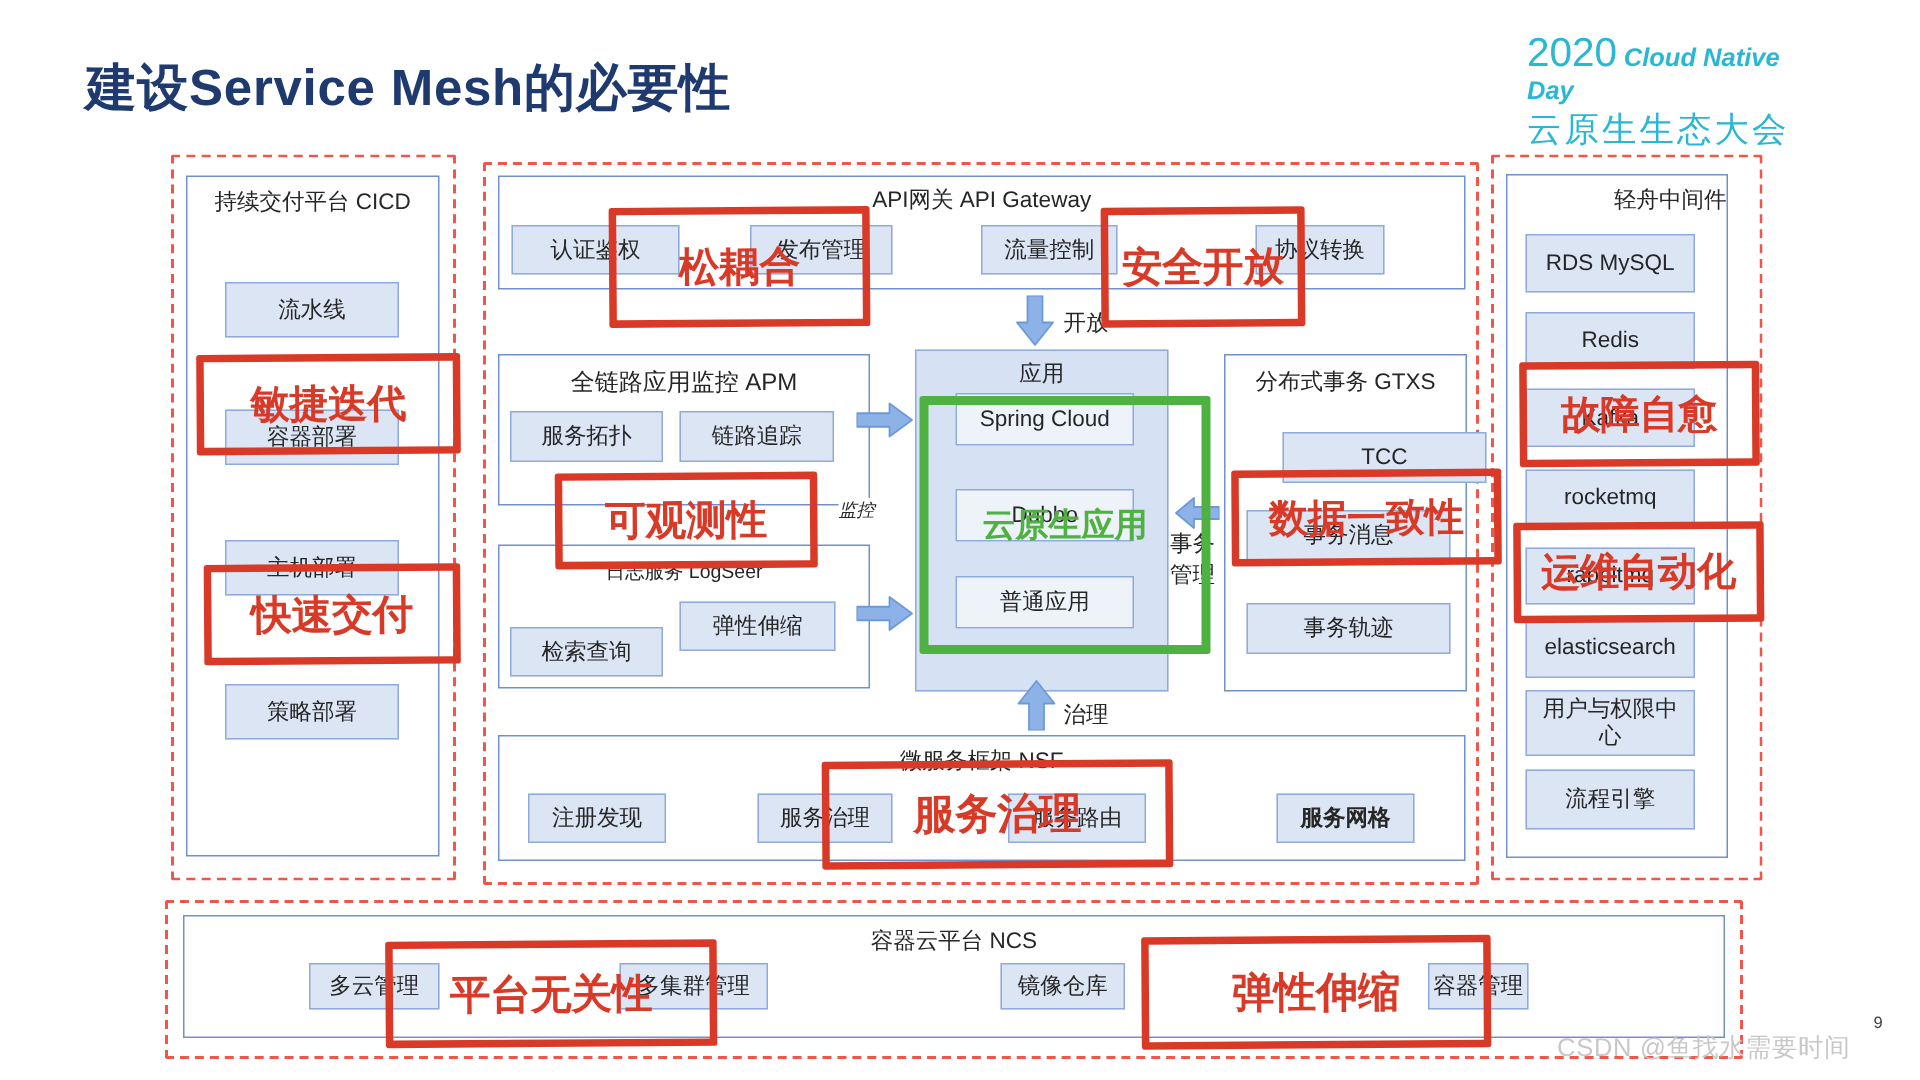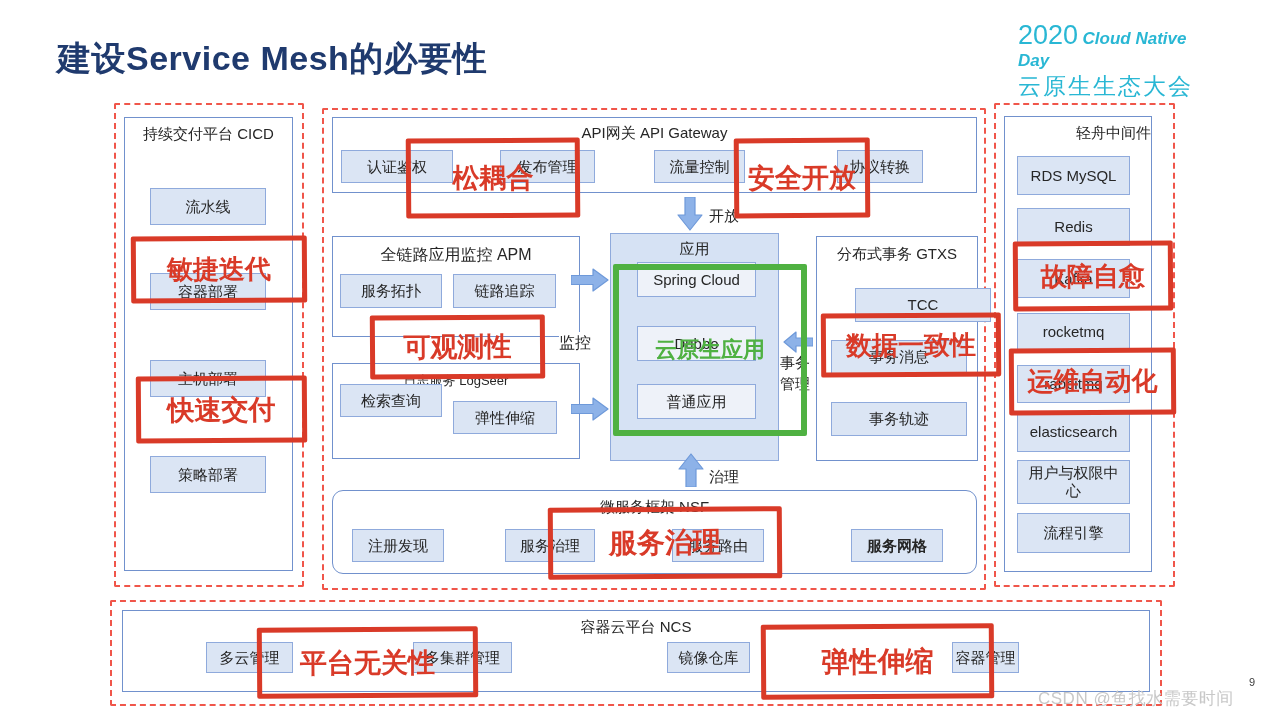--- a/index.html
+++ b/index.html
@@ -73,34 +73,34 @@
   <div class="panel" style="left:332px;top:236px;width:246px;height:99px;">
     <div class="ptitle" style="top:8px;font-size:16px;">全链路应用监控 APM</div>
   </div>
   <div class="b" style="left:340px;top:274px;width:102px;height:34px;">服务拓扑</div>
   <div class="b" style="left:453px;top:274px;width:103px;height:34px;">链路追踪</div>
   <div class="stamp" style="left:370px;top:315px;width:165px;height:54px;font-size:27px;">可观测性</div>
 
   <div class="panel" style="left:332px;top:363px;width:246px;height:94px;">
     <div class="ptitle" style="top:8px;font-size:13px;">日志服务 LogSeer</div>
   </div>
-  <div class="b" style="left:340px;top:384px;width:102px;height:33px;">检索查询</div>
+  <div class="b" style="left:340px;top:418px;width:102px;height:33px;">检索查询</div>
   <div class="b" style="left:453px;top:401px;width:104px;height:33px;">弹性伸缩</div>
 
   <div class="arrow" style="left:571px;top:268px;">
     <svg width="38" height="24" viewBox="0 0 38 24">
         <polygon points="0,7.5 22,7.5 22,1 37,12 22,23 22,16.5 0,16.5" fill="#8db2e8" stroke="#6e99d9" stroke-width="1.2" stroke-linejoin="round"></polygon>
       </svg>
   </div>
   <div class="arrow" style="left:571px;top:397px;">
     <svg width="38" height="24" viewBox="0 0 38 24">
         <polygon points="0,7.5 22,7.5 22,1 37,12 22,23 22,16.5 0,16.5" fill="#8db2e8" stroke="#6e99d9" stroke-width="1.2" stroke-linejoin="round"></polygon>
       </svg>
   </div>
-  <div class="flowlabel" style="left:559px;top:332px;font-size:16px;background:#fff;z-index:3;">监控</div>
+  <div class="flowlabel" style="left:559px;top:332px;font-size:12px;background:#fff;z-index:3;font-style:italic;">监控</div>
 
   <div class="appwrap" style="left:610px;top:233px;width:167px;height:226px;">
     <div class="ptitle" style="top:6px;">应用</div>
   </div>
   <div class="b light" style="left:637px;top:262px;width:119px;height:35px;">Spring Cloud</div>
   <div class="b light" style="left:637px;top:326px;width:119px;height:35px;">Dubbo</div>
   <div class="b light" style="left:637px;top:384px;width:119px;height:35px;">普通应用</div>
   <div class="stampg" style="left:613px;top:264px;width:182px;height:160px;font-size:22px;">云原生应用</div>
 
   <div class="panel" style="left:816px;top:236px;width:160px;height:223px;">
@@ -118,21 +118,21 @@
   </div>
   <div class="flowlabel" style="left:780px;top:352px;width:34px;">事务管理</div>
 
   <div class="arrow" style="left:678px;top:453px;">
     <svg width="26" height="34" viewBox="0 0 26 34">
         <polygon points="8,34 18,34 18,16 25,16 13,1 1,16 8,16" fill="#8db2e8" stroke="#6e99d9" stroke-width="1.2" stroke-linejoin="round"></polygon>
       </svg>
   </div>
   <div class="flowlabel" style="left:709px;top:466px;">治理</div>
 
-  <div class="panel" style="left:332px;top:490px;width:643px;height:82px;border-radius:11px;">
+  <div class="panel" style="left:332px;top:490px;width:643px;height:82px;">
     <div class="ptitle" style="top:7px;">微服务框架 NSF</div>
   </div>
   <div class="b" style="left:352px;top:529px;width:92px;height:33px;">注册发现</div>
   <div class="b" style="left:505px;top:529px;width:90px;height:33px;">服务治理</div>
   <div class="b" style="left:672px;top:529px;width:92px;height:33px;">服务路由</div>
   <div class="b" style="left:851px;top:529px;width:92px;height:33px;font-weight:bold;">服务网格</div>
   <div class="stamp" style="left:548px;top:507px;width:224px;height:62px;font-size:28px;">服务治理</div>
 
   <div class="dash" style="left:994px;top:103px;width:177px;height:480px;"></div>
   <div class="panel" style="left:1004px;top:116px;width:146px;height:454px;">

